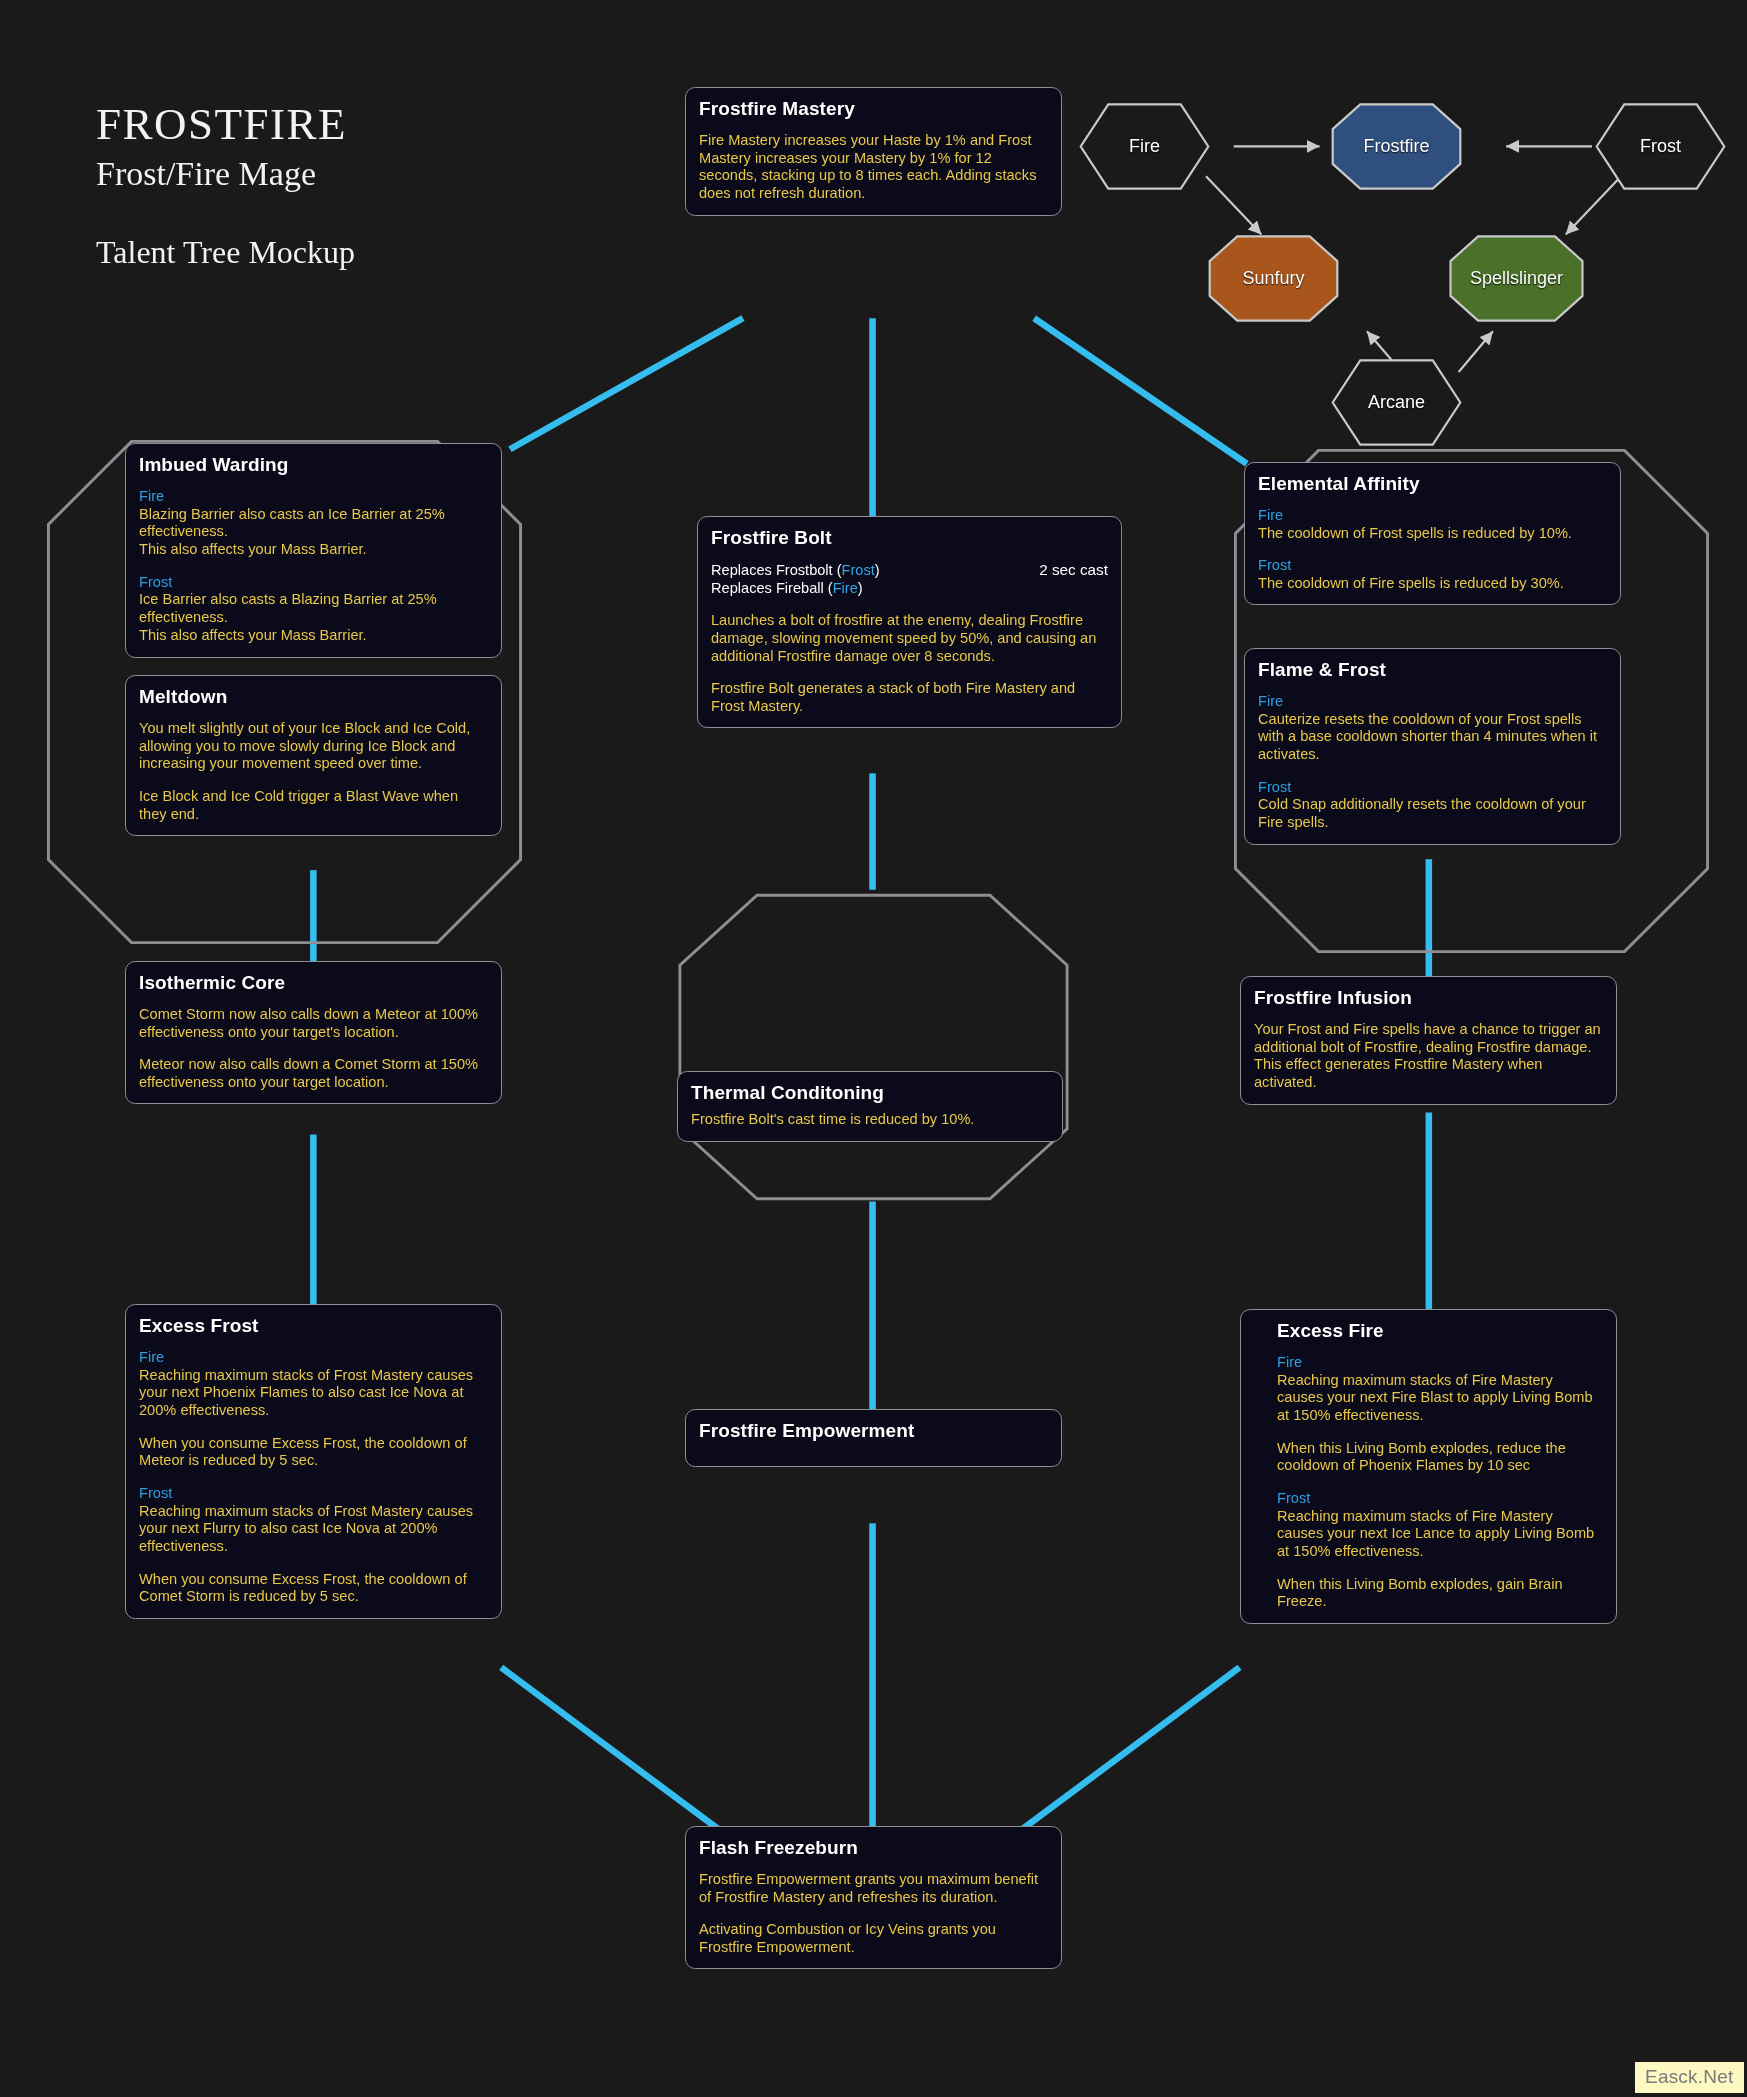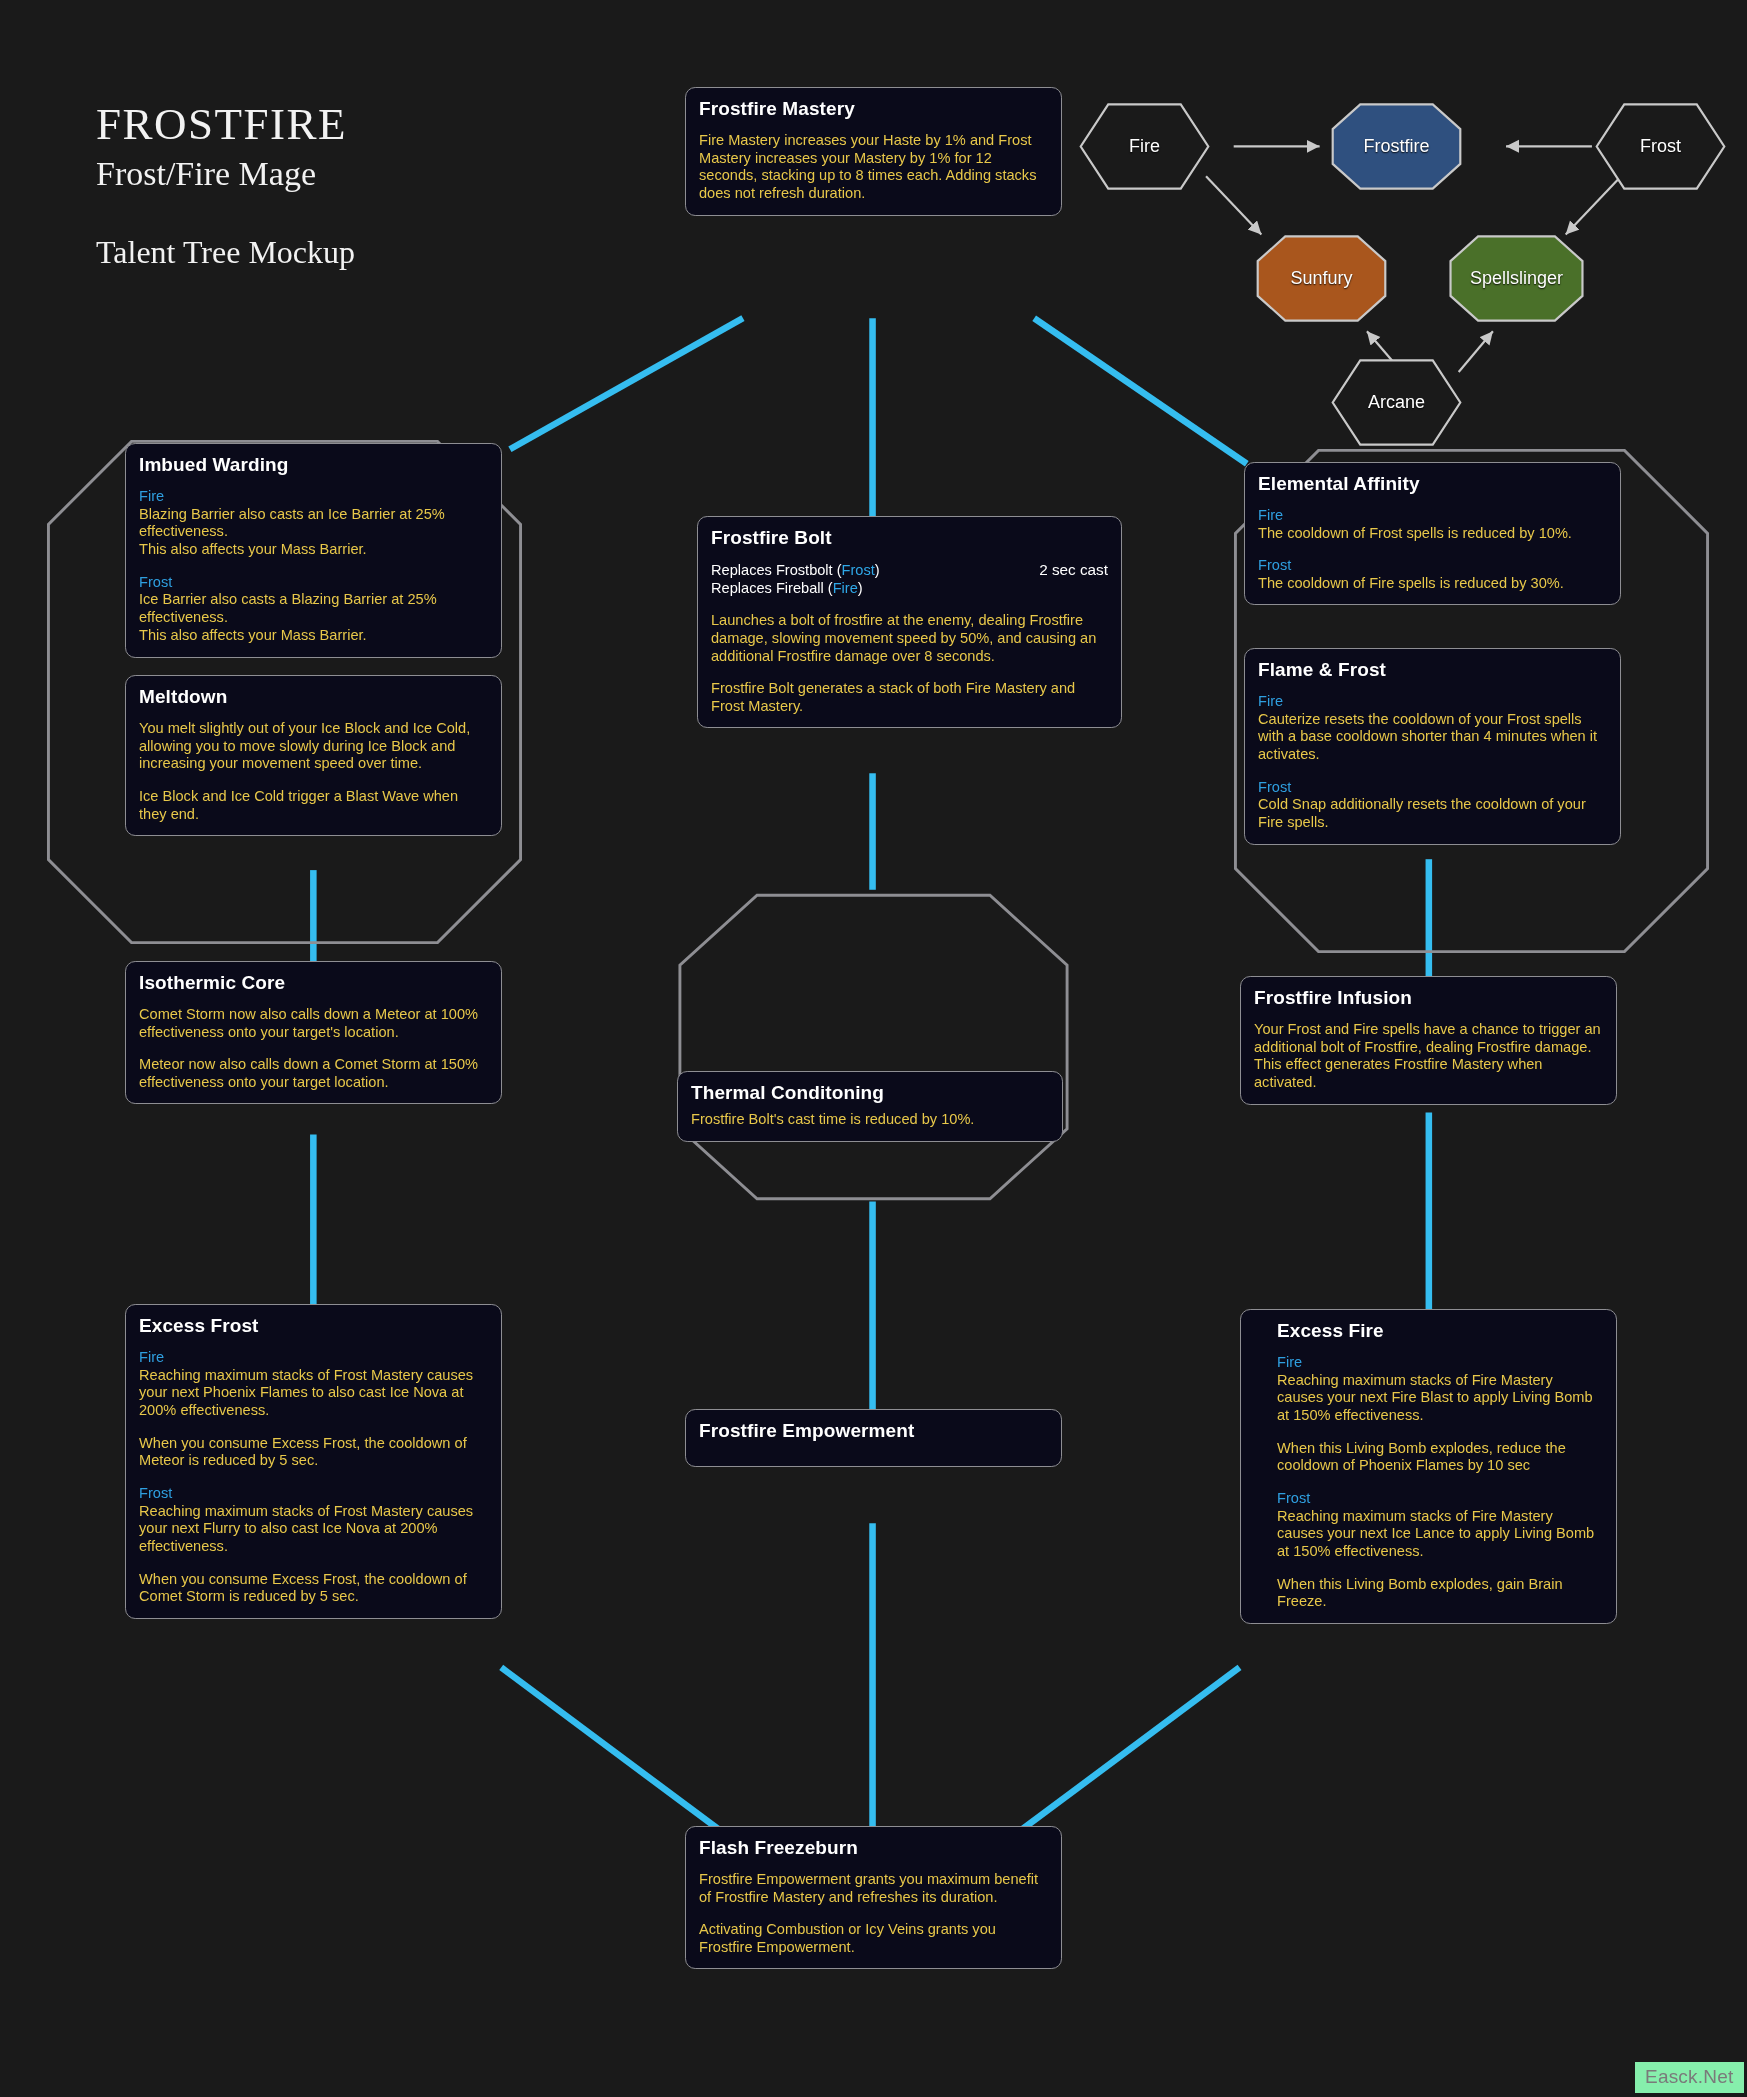--- a/index.html
+++ b/index.html
@@ -112,21 +112,21 @@
     font-size: 18px;
     text-shadow: 0 0.7px 1.5px rgba(0,0,0,.9);
     pointer-events: none;
   }
   .hexnode svg { position: absolute; left: 0; top: 0; }
 
   
   #watermark {
     position: absolute;
     right: 4.4px; bottom: 4.4px;
-    background: #86efac;
+    background: #fef9c3;
     color: #7a7a7a;
     font-size: 19px;
     padding: 3.6px 10.2px 5.1px 10.2px;
     letter-spacing: 0.2px;
     z-index: 20;
   }
 </style>
 </head>
 <body>
 
@@ -197,21 +197,21 @@
     <span>Frostfire</span>
   </div>
 
   <div class="hexnode" style="left:1595px; top:103px; width:131px; height:87px;">
     <svg width="131" height="87" viewBox="0 0 180 120">
       <polygon points="40,2 140,2 178,60 140,118 40,118 2,60" fill="#1a1a1a" stroke="#c9c9c9" stroke-width="3"></polygon>
     </svg>
     <span>Frost</span>
   </div>
 
-  <div class="hexnode" style="left:1208px; top:235px; width:131px; height:87px;margin-left:48px;">
+  <div class="hexnode" style="left:1208px; top:235px; width:131px; height:87px;">
     <svg width="131" height="87" viewBox="0 0 180 120">
       <polygon points="40,2 140,2 178,36 178,84 140,118 40,118 2,84 2,36" fill="#a9561d" stroke="#c9c9c9" stroke-width="3"></polygon>
     </svg>
     <span>Sunfury</span>
   </div>
 
   <div class="hexnode" style="left:1449px; top:235px; width:135px; height:87px;">
     <svg width="135" height="87" viewBox="0 0 186 120">
       <polygon points="40,2 146,2 184,36 184,84 146,118 40,118 2,84 2,36" fill="#4a7029" stroke="#c9c9c9" stroke-width="3"></polygon>
     </svg>

